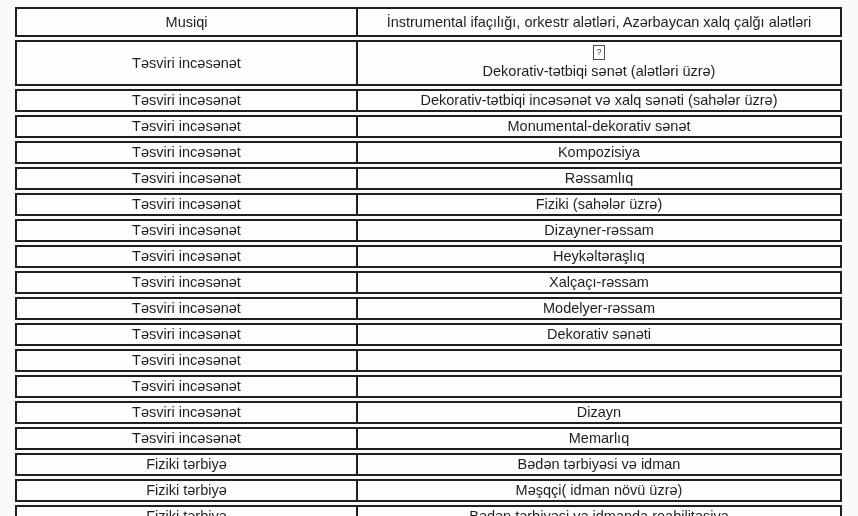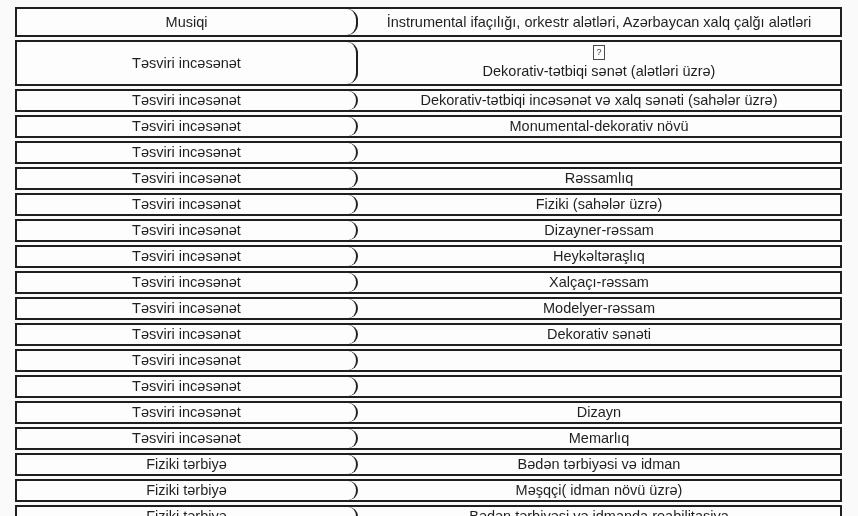--- a/index.html
+++ b/index.html
@@ -33,21 +33,20 @@
     text-align: center;
     box-sizing: border-box;
     padding: 1px 8px;
     font-size: 14.5px;
     line-height: 17px;
   }
   .cell.c1 {
     width: 341px;
     border-right: 2px solid #1f1f1f;
     flex-shrink: 0;
-    border-radius: 11px;
   }
   .cell.c2 {
     flex: 1;
   }
   .t-row.tall .cell {
     line-height: 20px;
     padding-top: 3px;
     padding-bottom: 3px;
   }
   .missing-glyph {
@@ -90,26 +89,29 @@
       </div>
       <div class="cell c2">
         <span>Dekorativ-tətbiqi incəsənət və xalq sənəti (sahələr üzrə)</span>
       </div>
     </div>
     <div class="t-row">
       <div class="cell c1">
         <span>Təsviri incəsənət</span>
       </div>
       <div class="cell c2">
-        <span>Monumental-dekorativ növü</span>
-      </div>
-    </div>
-    <div class="t-row">
-      <div class="cell c1">
-        <span>Təsviri incəsənət</span>
+        <span>Monumental-dekorativ sənət</span>
+      </div>
+    </div>
+    <div class="t-row">
+      <div class="cell c1">
+        <span>Təsviri incəsənət</span>
+      </div>
+      <div class="cell c2">
+        <span>Kompozisiya</span>
       </div>
     </div>
     <div class="t-row">
       <div class="cell c1">
         <span>Təsviri incəsənət</span>
       </div>
       <div class="cell c2">
         <span>Rəssamlıq</span>
       </div>
     </div>

